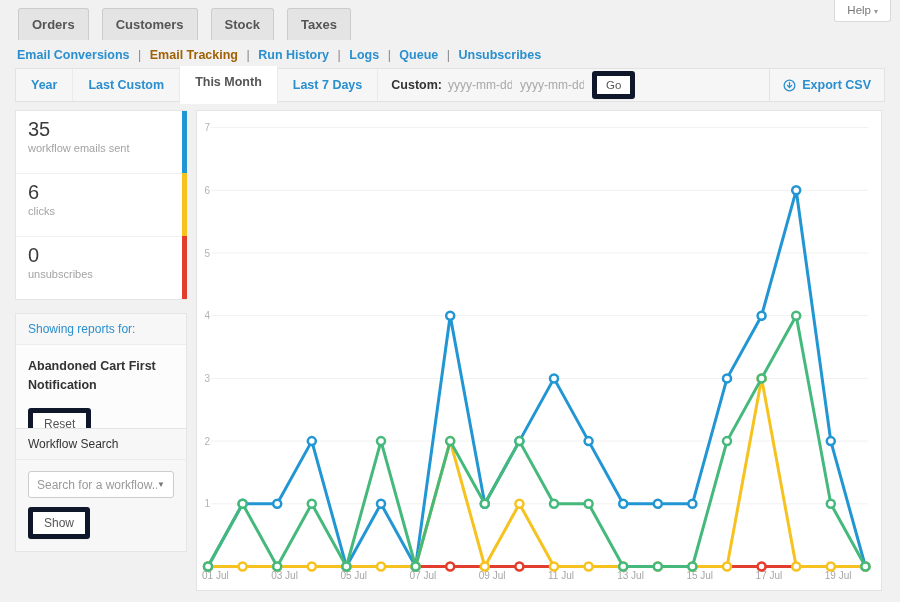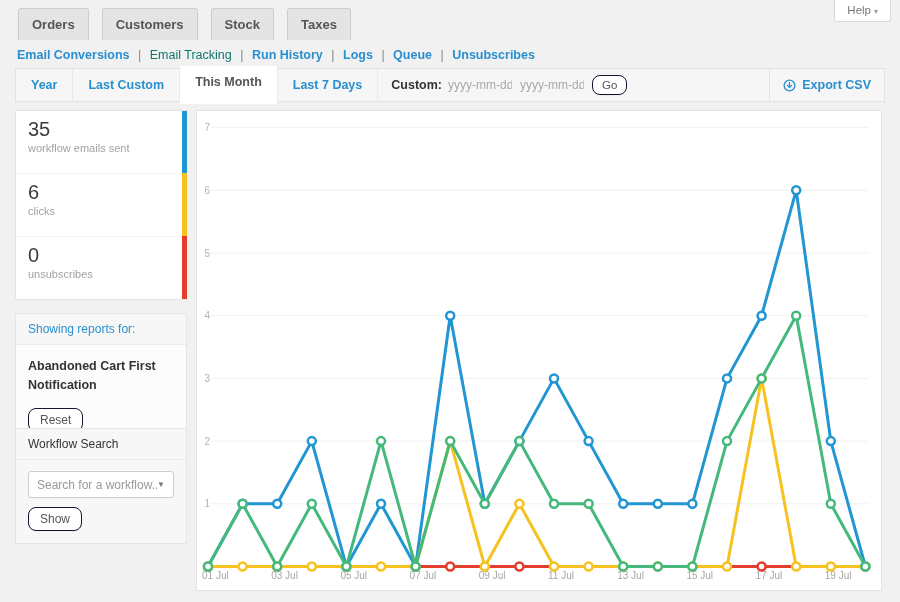--- a/index.html
+++ b/index.html
@@ -23,21 +23,21 @@
   .nav-tabs { position:absolute; top:8px; left:18px; display:flex; gap:13px; }
   .nav-tab {
     background:#e4e4e4; border:1px solid #ccc; border-bottom:none;
     border-radius:3px 3px 0 0; padding:0 13px; height:32px; line-height:31px;
     font-size:13px; font-weight:bold; color:#555; cursor:pointer;
   }
   .nav-tab.active { background:#fbfbfb; height:34px; color:#464646; }
   
   .subnav { position:absolute; top:48px; left:17px; font-size:12.5px; }
   .subnav .sn { color:#2a8fce; font-weight:600; text-decoration:none; cursor:pointer; }
-  .subnav .sn.current { color:#0f766e; font-weight:normal; cursor:default; }
+  .subnav .sn.current { color:#a16207; font-weight:bold; cursor:default; }
   .subnav .sep { color:#888; margin:0 5px; }
   
   .filter-bar {
     position:absolute; top:68px; left:15px; width:870px; height:34px;
     background:#f6f6f6; border:1px solid #e2e2e2;
     display:flex; align-items:center;
   }
   .ftab {
     height:100%; line-height:32px; padding:0 15px; font-size:12.5px;
     font-weight:600; color:#2a8fce; border-right:1px solid #eaeaea;
@@ -49,21 +49,21 @@
   }
   .custom-wrap { display:flex; align-items:center; margin-left:13px; }
   .custom-label { font-size:12.5px; font-weight:bold; color:#333; margin-right:6px; }
   .date-input {
     width:64px; border:none; background:transparent; font-size:12px;
     color:#666; margin-right:8px; outline:none;
     font-family:"Liberation Sans", sans-serif;
   }
   .date-input::placeholder { color:#a8a8a8; }
   .btn {
-    background:#fff; border:1px solid #0f172a; border-radius:8px;
+    background:#fff; border:5px solid #0f172a; border-radius:3px;
     font-size:11.5px; color:#555; padding:3px 9px; cursor:pointer;
     box-shadow:0 1px 0 rgba(0,0,0,0.04);
     font-family:"Liberation Sans", sans-serif;
   }
   .export-wrap {
     margin-left:auto; height:100%; display:flex; align-items:center;
     border-left:1px solid #e3e3e3; padding:0 13px; cursor:pointer;
   }
   .export-icon { width:13px; height:13px; margin-right:6px; display:block; }
   .export-label { font-size:12.5px; font-weight:600; color:#2a8fce; }

